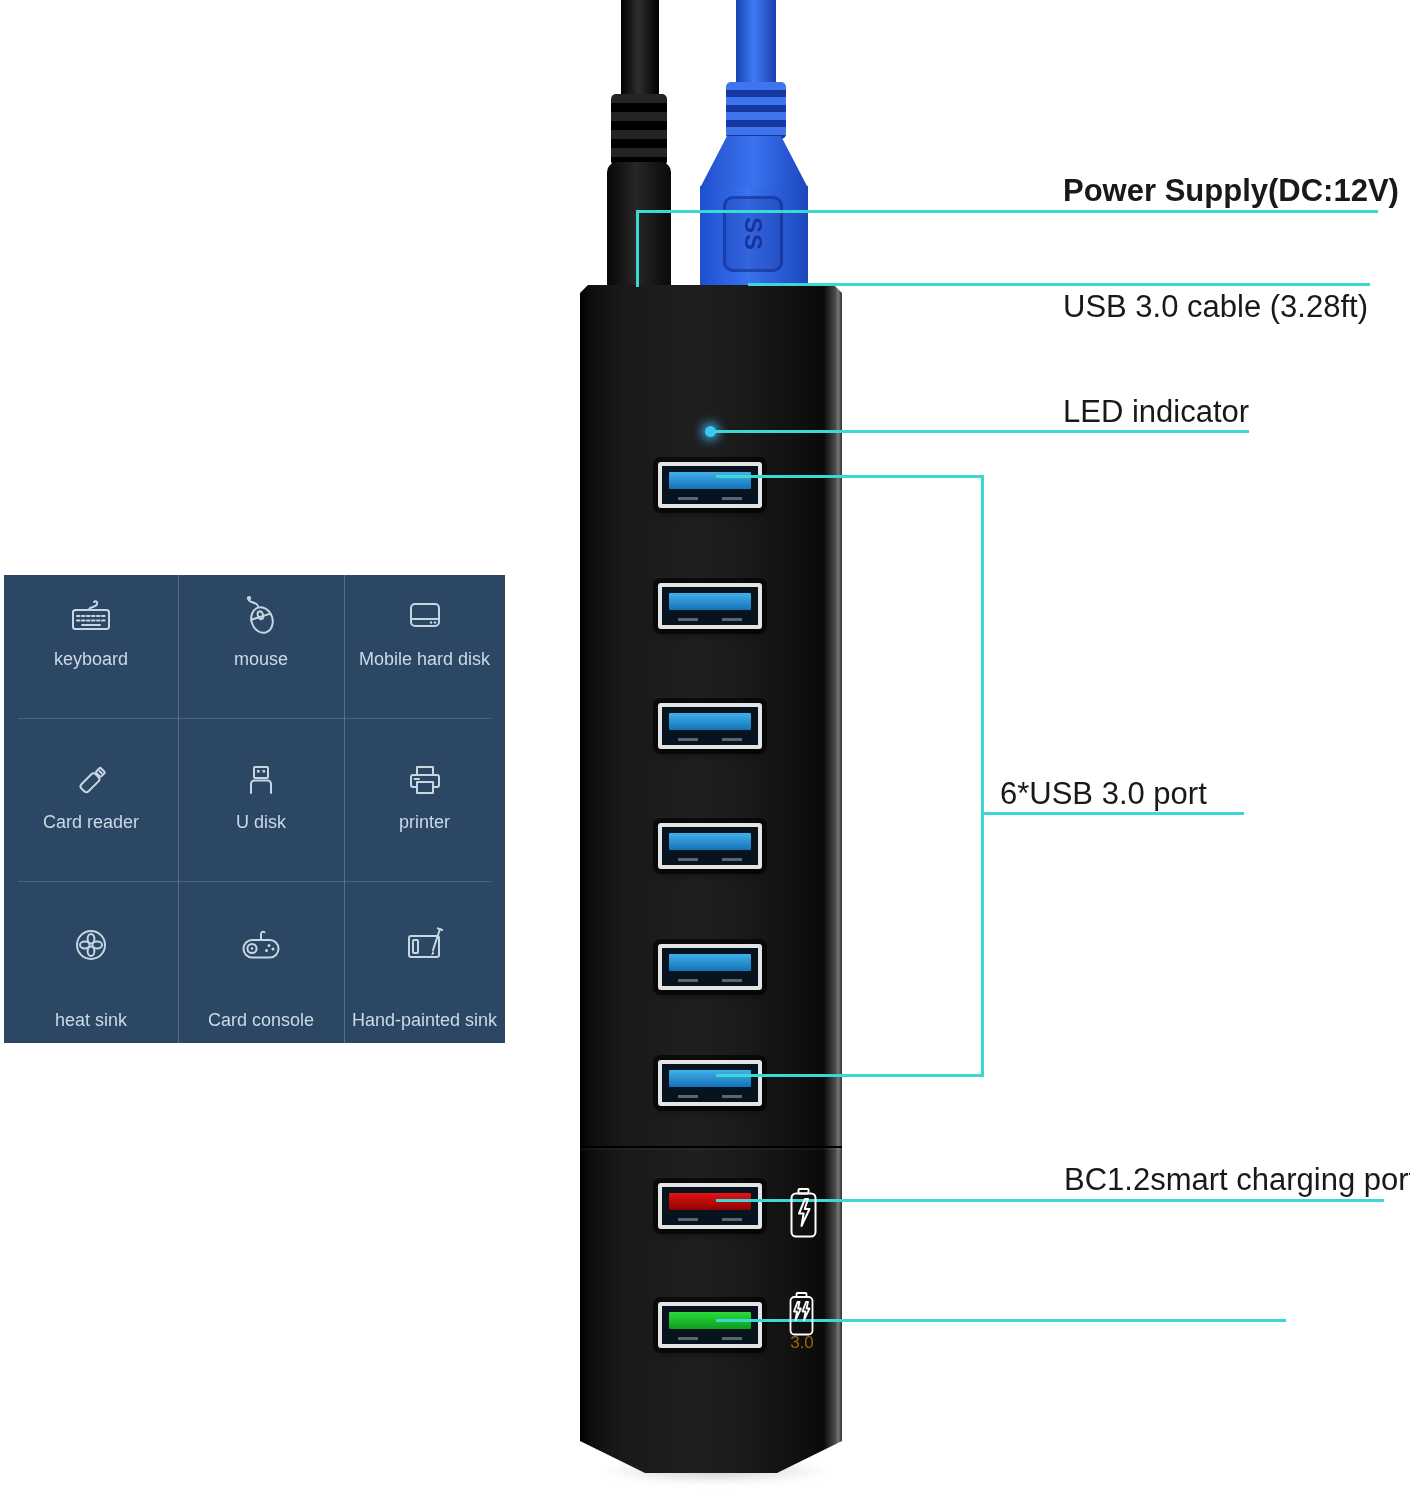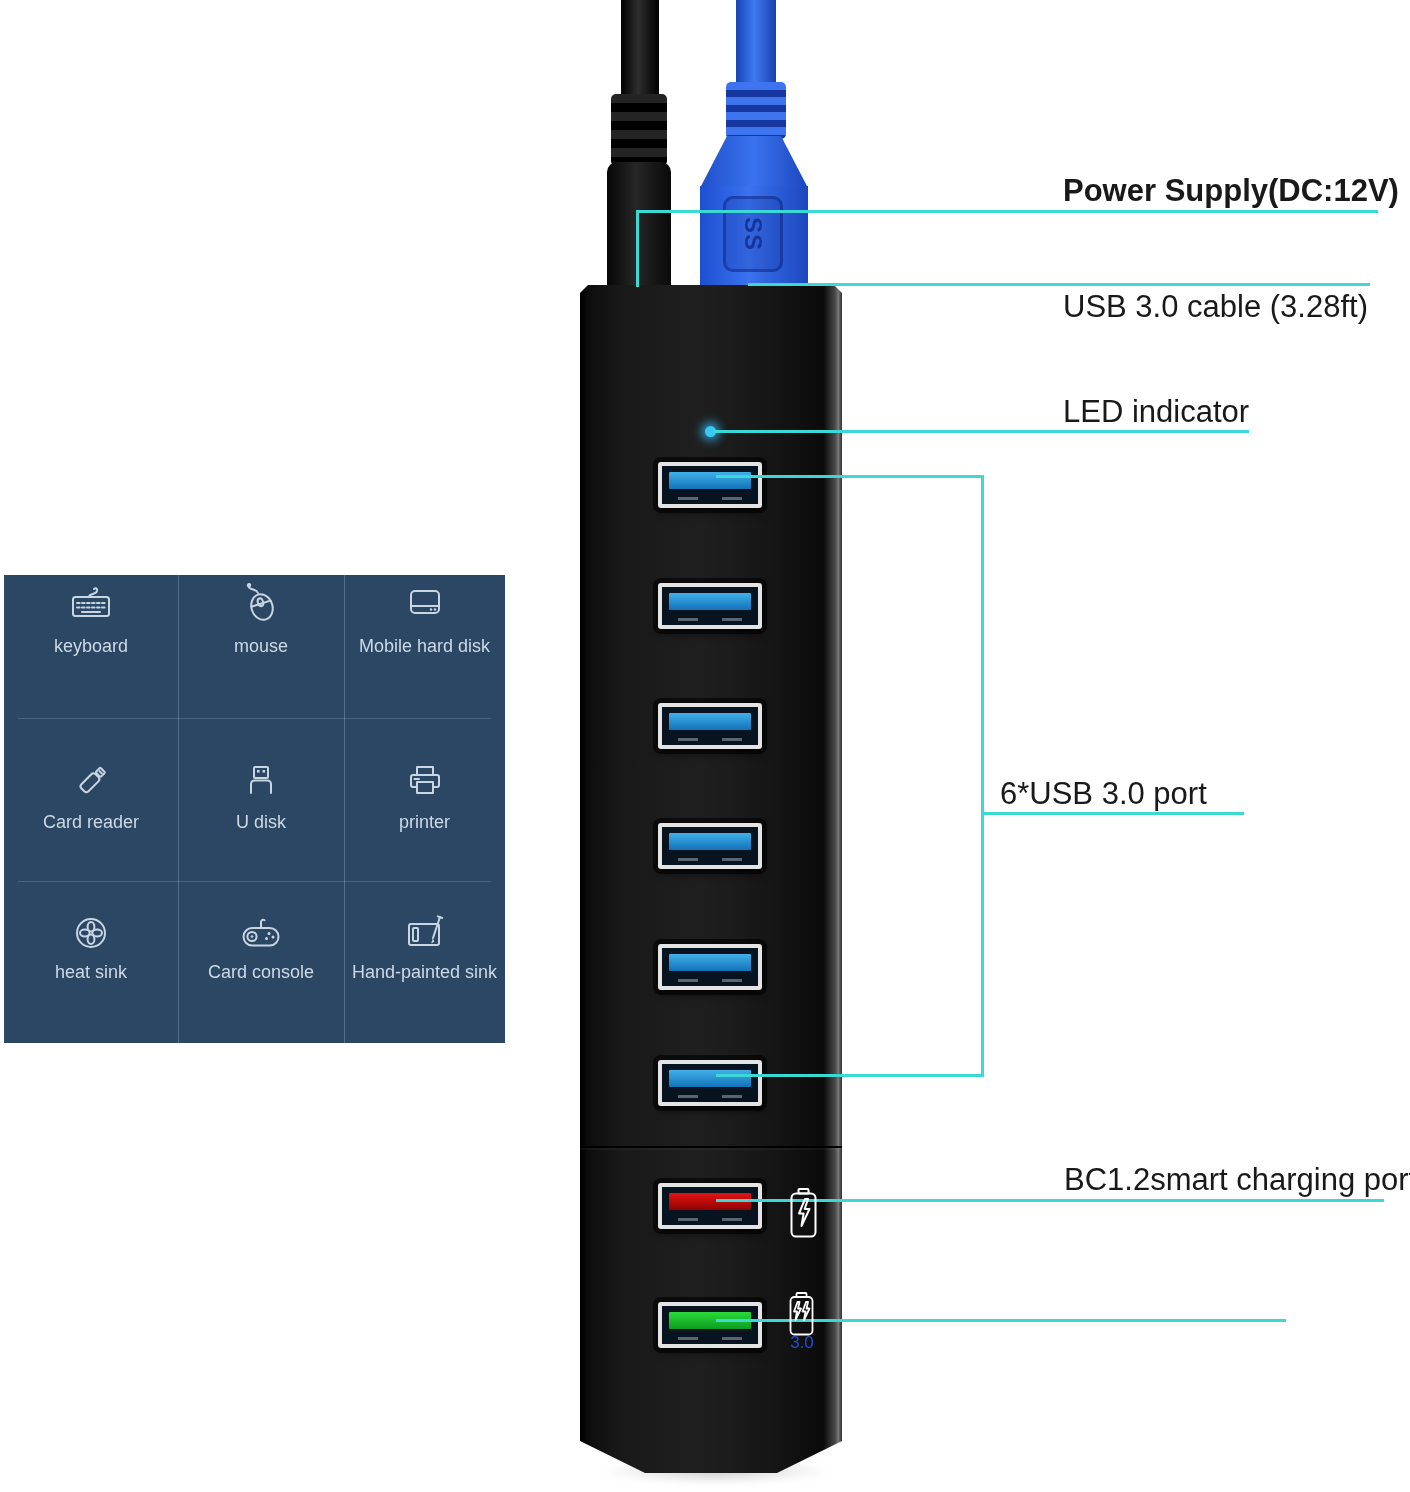--- a/index.html
+++ b/index.html
@@ -8,23 +8,23 @@
 
   
   .panel{position:absolute;left:4px;top:575px;width:501px;height:468px;background:#2c4763;}
   .pdiv{position:absolute;background:rgba(170,195,215,0.33);}
   .pdiv.v1{left:174px;top:0;width:1px;height:100%;}
   .pdiv.v2{left:340px;top:0;width:1px;height:100%;}
   .pdiv.h1{left:14px;right:14px;top:143px;height:1px;background:rgba(170,195,215,0.22);}
   .pdiv.h2{left:14px;right:14px;top:306px;height:1px;background:rgba(170,195,215,0.22);}
   .cell{position:absolute;display:flex;flex-direction:column;align-items:center;text-align:center;}
   .cell.c1{left:0;width:174px;} .cell.c2{left:174px;width:166px;} .cell.c3{left:340px;width:161px;}
-  .cell.r1{top:0;height:143px;padding-top:7px;}
+  .cell.r1{top:0;height:143px;padding-top:20px;}
   .cell.r2{top:143px;height:163px;padding-top:42px;}
-  .cell.r3{top:306px;height:162px;padding-top:32px;}
+  .cell.r3{top:306px;height:162px;padding-top:44px;gap:36px;}
   .cell .icn{flex:0 0 auto;}
   .cell.r1 .plabel{margin-top:14px;} .cell.r2 .plabel{margin-top:12px;} .cell.r3 .plabel{margin-top:9px;}
   .plabel{font-size:18px;line-height:1.2;color:#ccd9e6;max-width:150px;}
   .icn{stroke:#c8d6e3;fill:none;stroke-width:2;stroke-linecap:round;stroke-linejoin:round;}
   .icn .fill{fill:#c8d6e3;stroke:none;}
 
   
   .power-cable{position:absolute;left:621px;top:0;width:38px;height:98px;background:linear-gradient(90deg,#000,#2e2e2e 45%,#000);z-index:2;}
   .power-ribs{position:absolute;left:611px;top:94px;width:56px;height:72px;border-radius:5px;background:repeating-linear-gradient(180deg,#242424 0 9px,#000 9px 18px);z-index:2;}
   .power-conn{position:absolute;left:607px;top:162px;width:64px;height:126px;border-radius:10px 10px 0 0;background:linear-gradient(90deg,#060606,#262626 45%,#0a0a0a);z-index:2;}
@@ -54,21 +54,21 @@
   .t-green{background:linear-gradient(180deg,#2bdb3b,#0c9c1e);}
   .contact{position:absolute;bottom:4px;width:20px;height:3px;background:#5a6570;}
   .contact.k1{left:16px;} .contact.k2{right:16px;}
   .p1{top:177px;} .p2{top:298px;} .p3{top:418px;} .p4{top:538px;} .p5{top:659px;} .p6{top:775px;}
   .p7{top:898px;} .p8{top:1017px;}
 
   
   .batt{position:absolute;z-index:6;stroke:#fff;fill:none;stroke-width:2;stroke-linejoin:round;}
   #batt1{left:790px;top:1188px;}
   #batt2{left:789px;top:1292px;stroke-width:1.8;}
-  .badge30{position:absolute;left:780px;top:1333px;width:44px;text-align:center;font-size:17px;color:#1d4ed8;z-index:6;}
+  .badge30{position:absolute;left:780px;top:1333px;width:44px;text-align:center;font-size:17px;color:#a16207;z-index:6;}
 
   
   .cl{position:absolute;background:#3bd8d6;z-index:5;}
   #cl-power-v{left:636px;top:211px;width:3px;height:76px;}
   #cl-power-h{left:636px;top:210px;width:742px;height:3px;}
   #cl-cable{left:748px;top:283px;width:622px;height:3px;}
   #cl-led{left:714px;top:430px;width:535px;height:3px;}
   #cl-p1{left:716px;top:475px;width:268px;height:3px;}
   #cl-pv{left:981px;top:475px;width:3px;height:602px;}
   #cl-p6{left:716px;top:1074px;width:268px;height:3px;}

